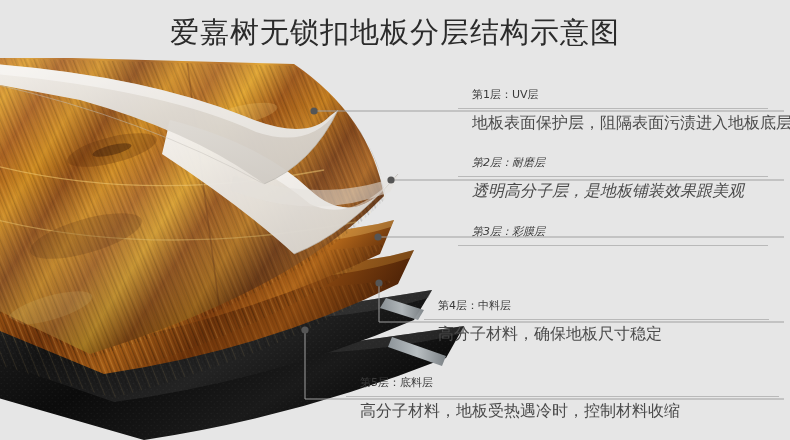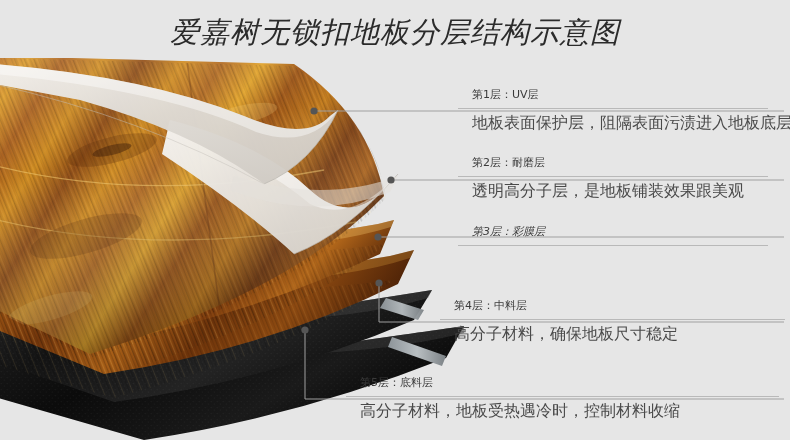--- a/index.html
+++ b/index.html
@@ -14,21 +14,20 @@
   
   #title{
     position:absolute;left:0;top:14px;width:790px;
     text-align:center;
     font-size:29px;line-height:36px;
     color:#2b2b2b;
     letter-spacing:1px;
     font-family:"DejaVu Sans","Liberation Sans",sans-serif;
     font-weight:400;
     white-space:nowrap;
-    font-style:italic;
   }
 
   
   #illustration{
     position:absolute;left:-6px;top:58px;width:470px;height:382px;
   }
   #illustration svg{display:block;}
 
   
   .ann{position:absolute;}
@@ -42,25 +41,25 @@
     height:1px;background:#b9b9b9;margin:0 0 5px 0;
   }
   .ann .ds{
     font-size:16px;line-height:18px;color:#4a4a4a;
     white-space:nowrap;
     font-family:"DejaVu Sans","Liberation Sans",sans-serif;
   }
 
   #ann1{left:472px;top:84px;}
   #ann1 .rule{width:310px;margin-left:-14px;}
-  #ann2{left:472px;top:152px;}
+  #ann2{left:472px;top:152px;font-style:italic;}
   #ann2 .rule{width:310px;margin-left:-14px;}
   #ann3{left:472px;top:221px;font-style:italic;}
   #ann3 .rule{width:310px;margin-left:-14px;}
-  #ann4{left:454px;top:295px;}
+  #ann4{left:438px;top:295px;}
   #ann4 .rule{width:345px;margin-left:-14px;}
   #ann5{left:360px;top:372px;}
   #ann5 .rule{width:433px;margin-left:-14px;}
 
   
   #leaders{position:absolute;left:0;top:0;width:790px;height:440px;pointer-events:none;}
 </style>
 </head>
 <body>
 

